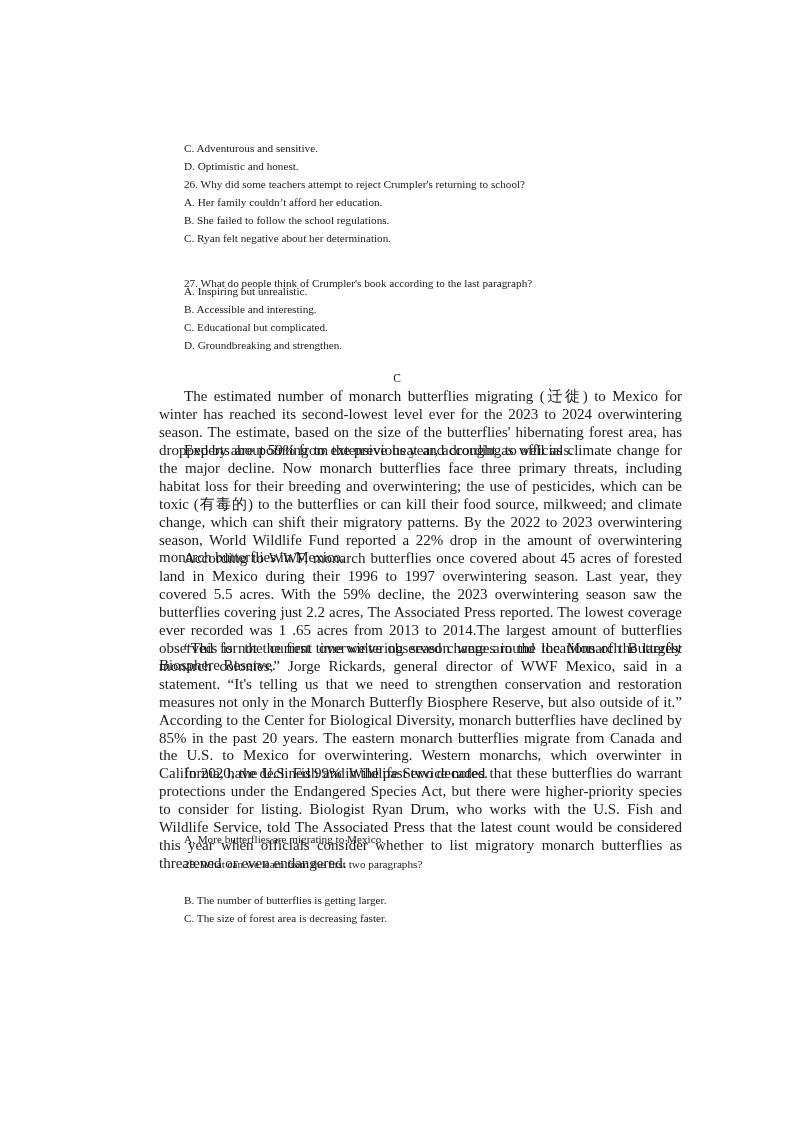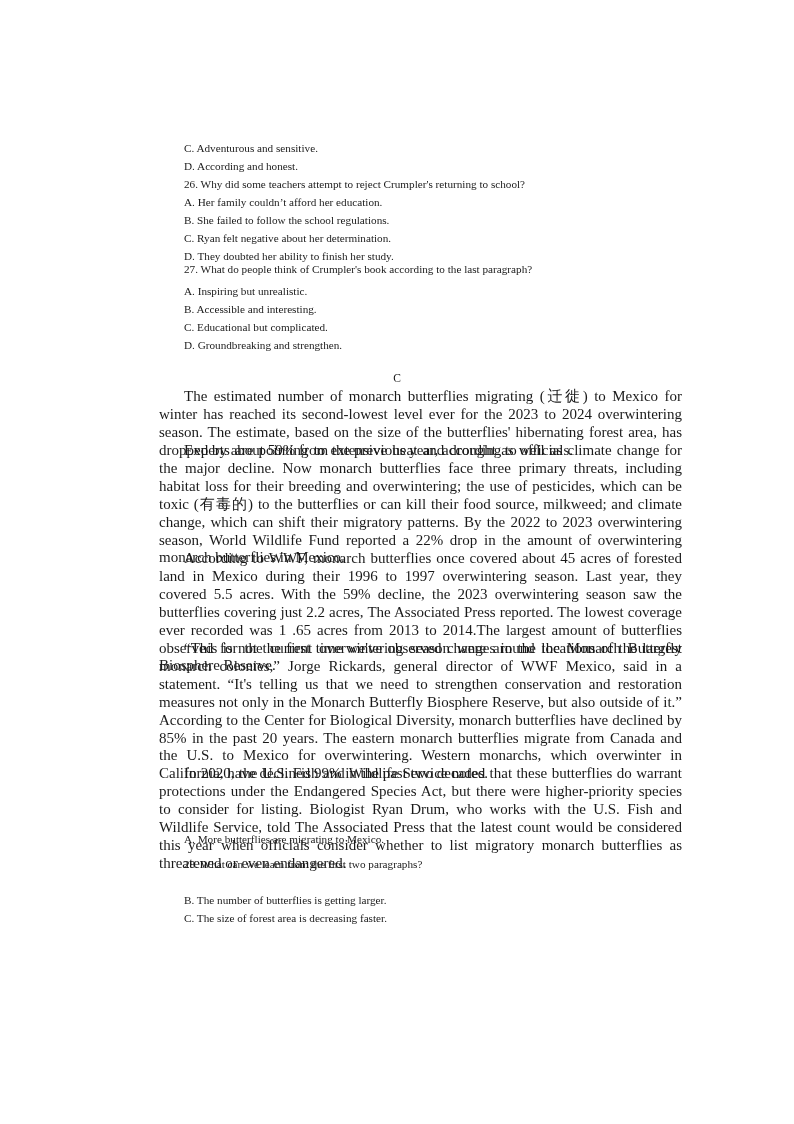--- a/index.html
+++ b/index.html
@@ -19,29 +19,28 @@
     position: absolute; left: 159px; width: 523px; font-size: 15px; line-height: 17.9px;
     text-align: justify; text-indent: 25px; margin: 0;
   }
 </style>
 </head>
 <body>
 
 <div class="page">
 
   <div class="opt" style="top:139px">C. Adventurous and sensitive.</div>
-  <div class="opt" style="top:157px">D. According and honest.</div>
+  <div class="opt" style="top:157px">D. Optimistic and honest.</div>
 
   <div class="opt" style="top:175px">26. Why did some teachers attempt to reject Crumpler's returning to school?</div>
   <div class="opt" style="top:211px">B. She failed to follow the school regulations.</div>
   <div class="opt" style="top:193px">A. Her family couldn’t afford her education.</div>
   <div class="opt" style="top:229px">C. Ryan felt negative about her determination.</div>
-  <div class="opt" style="top:247px">D. They doubted her ability to finish her study.</div>
 
-  <div class="opt" style="top:260px">27. What do people think of Crumpler's book according to the last paragraph?</div>
+  <div class="opt" style="top:274px">27. What do people think of Crumpler's book according to the last paragraph?</div>
   <div class="opt" style="top:282px">A. Inspiring but unrealistic.</div>
   <div class="opt" style="top:300px">B. Accessible and interesting.</div>
   <div class="opt" style="top:318px">C. Educational but complicated.</div>
   <div class="opt" style="top:336px">D. Groundbreaking and strengthen.</div>
 
   <div class="section-title">C</div>
 
   <p class="para" style="top:388px">The estimated number of monarch butterflies migrating (迁徙) to Mexico for winter has reached its second-lowest level ever for the 2023 to 2024 overwintering season. The estimate, based on the size of the butterflies' hibernating forest area, has dropped by about 59% from the previous year, according to officials.</p>
   <p class="para" style="top:442px">Experts are pointing to extensive heat and drought as well as climate change for the major decline. Now monarch butterflies face three primary threats, including habitat loss for their breeding and overwintering; the use of pesticides, which can be toxic (有毒的) to the butterflies or can kill their food source, milkweed; and climate change, which can shift their migratory patterns. By the 2022 to 2023 overwintering season, World Wildlife Fund reported a 22% drop in the amount of overwintering monarch butterflies in Mexico.</p>
   <p class="para" style="top:550px">According to WWF, monarch butterflies once covered about 45 acres of forested land in Mexico during their 1996 to 1997 overwintering season. Last year, they covered 5.5 acres. With the 59% decline, the 2023 overwintering season saw the butterflies covering just 2.2 acres, The Associated Press reported. The lowest coverage ever recorded was 1 .65 acres from 2013 to 2014.The largest amount of butterflies observed for the current overwintering season were around the Monarch Butterfly Biosphere Reserve.</p>

